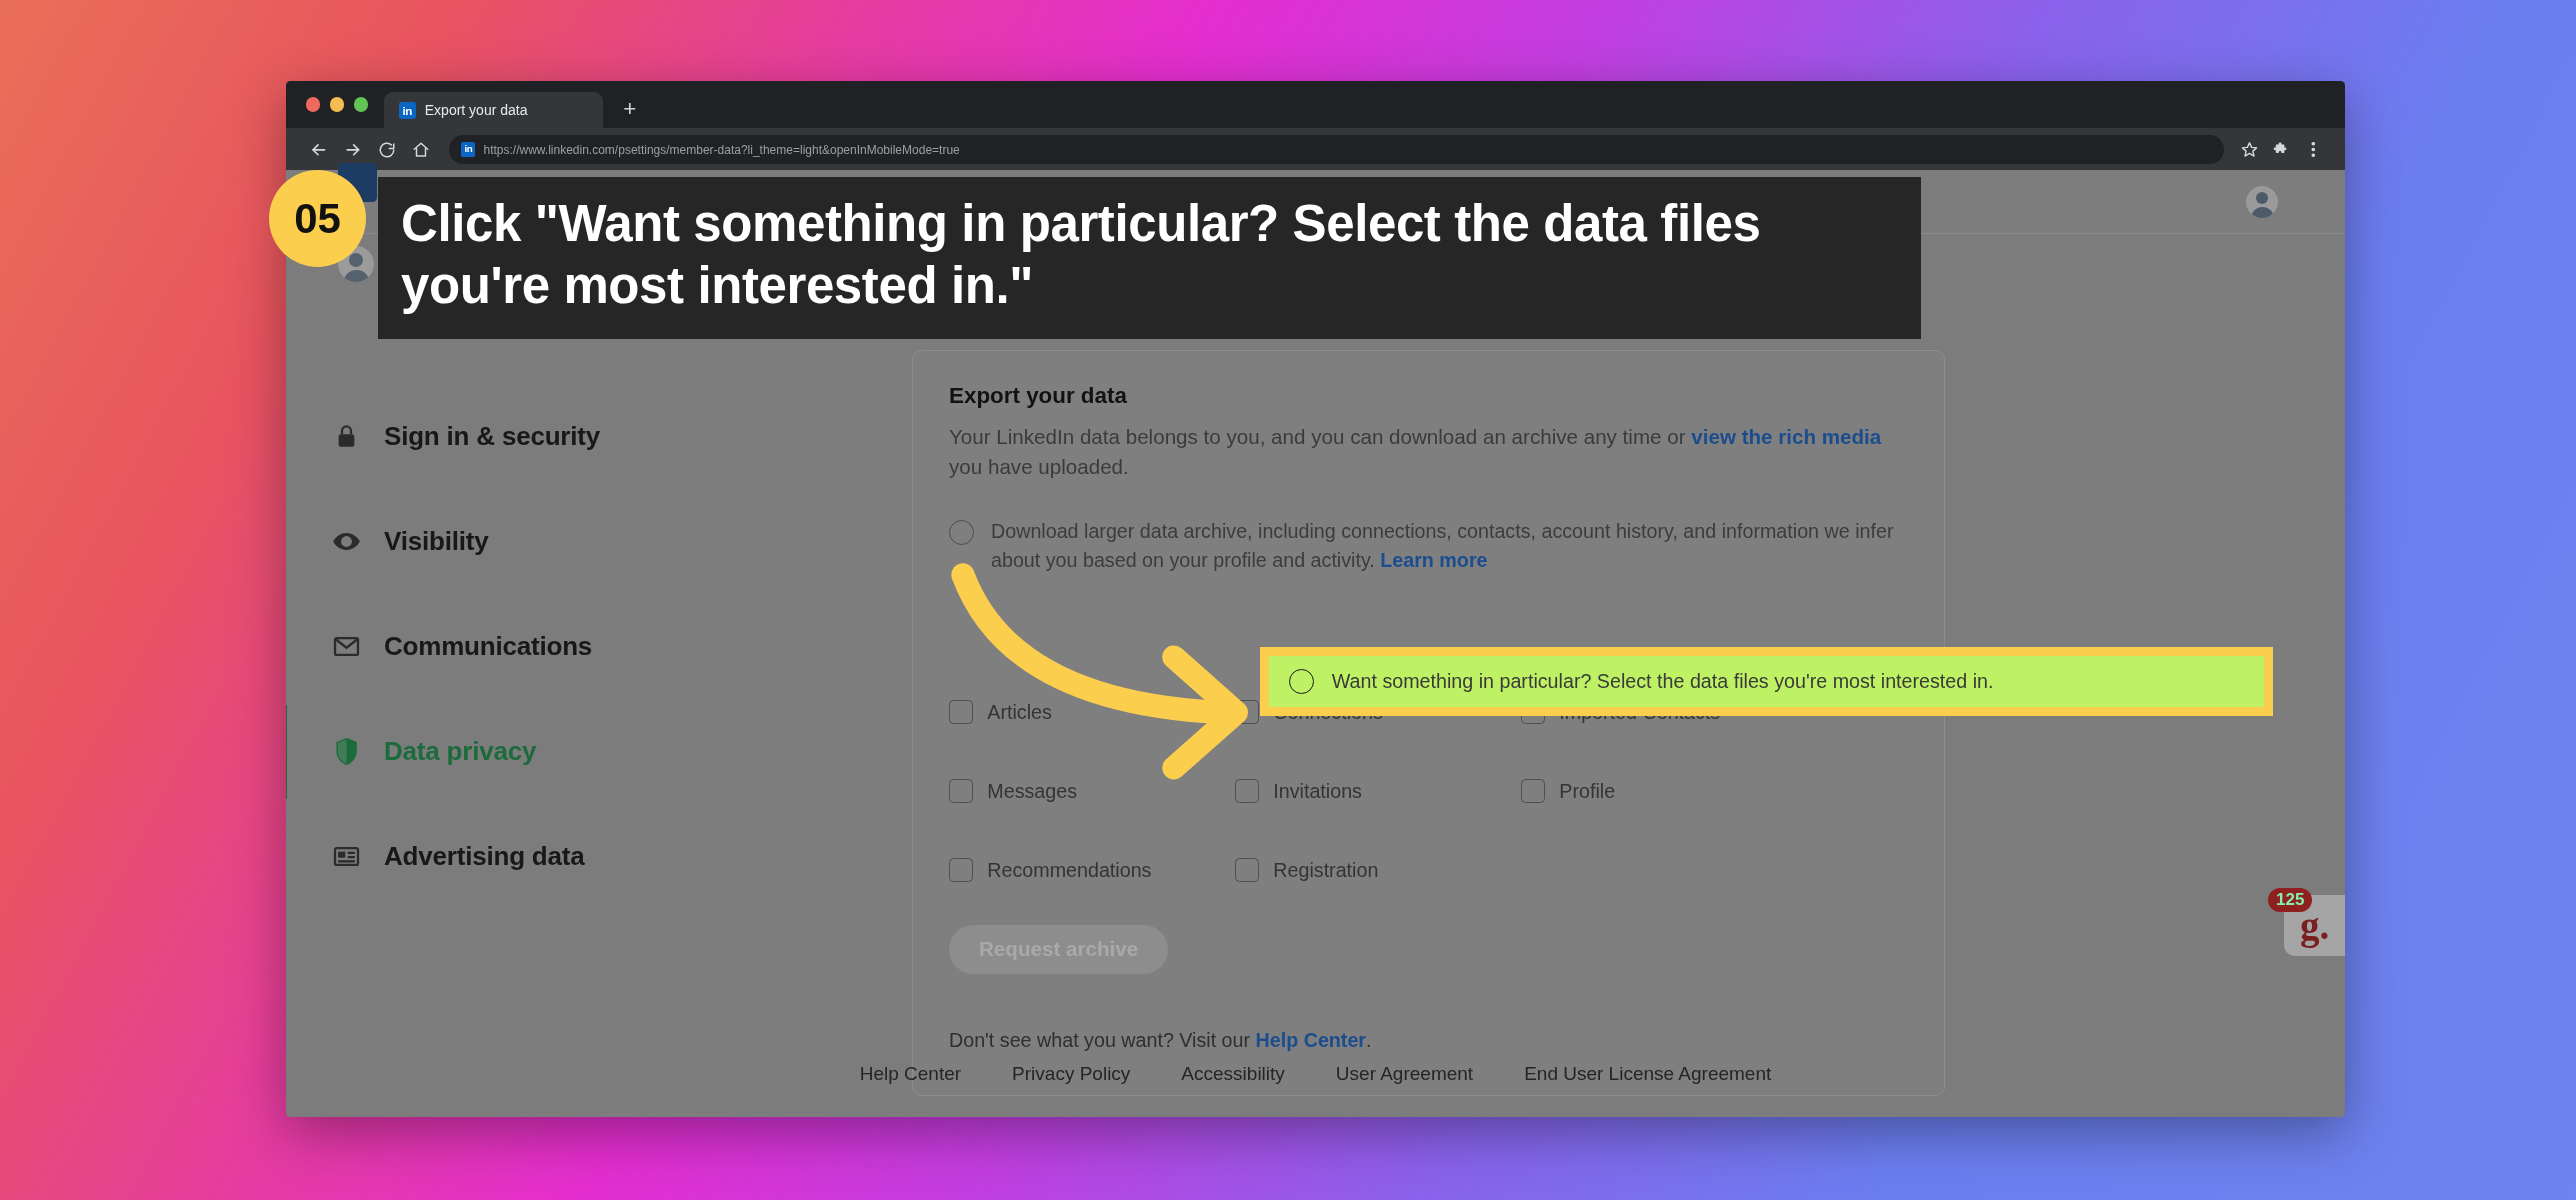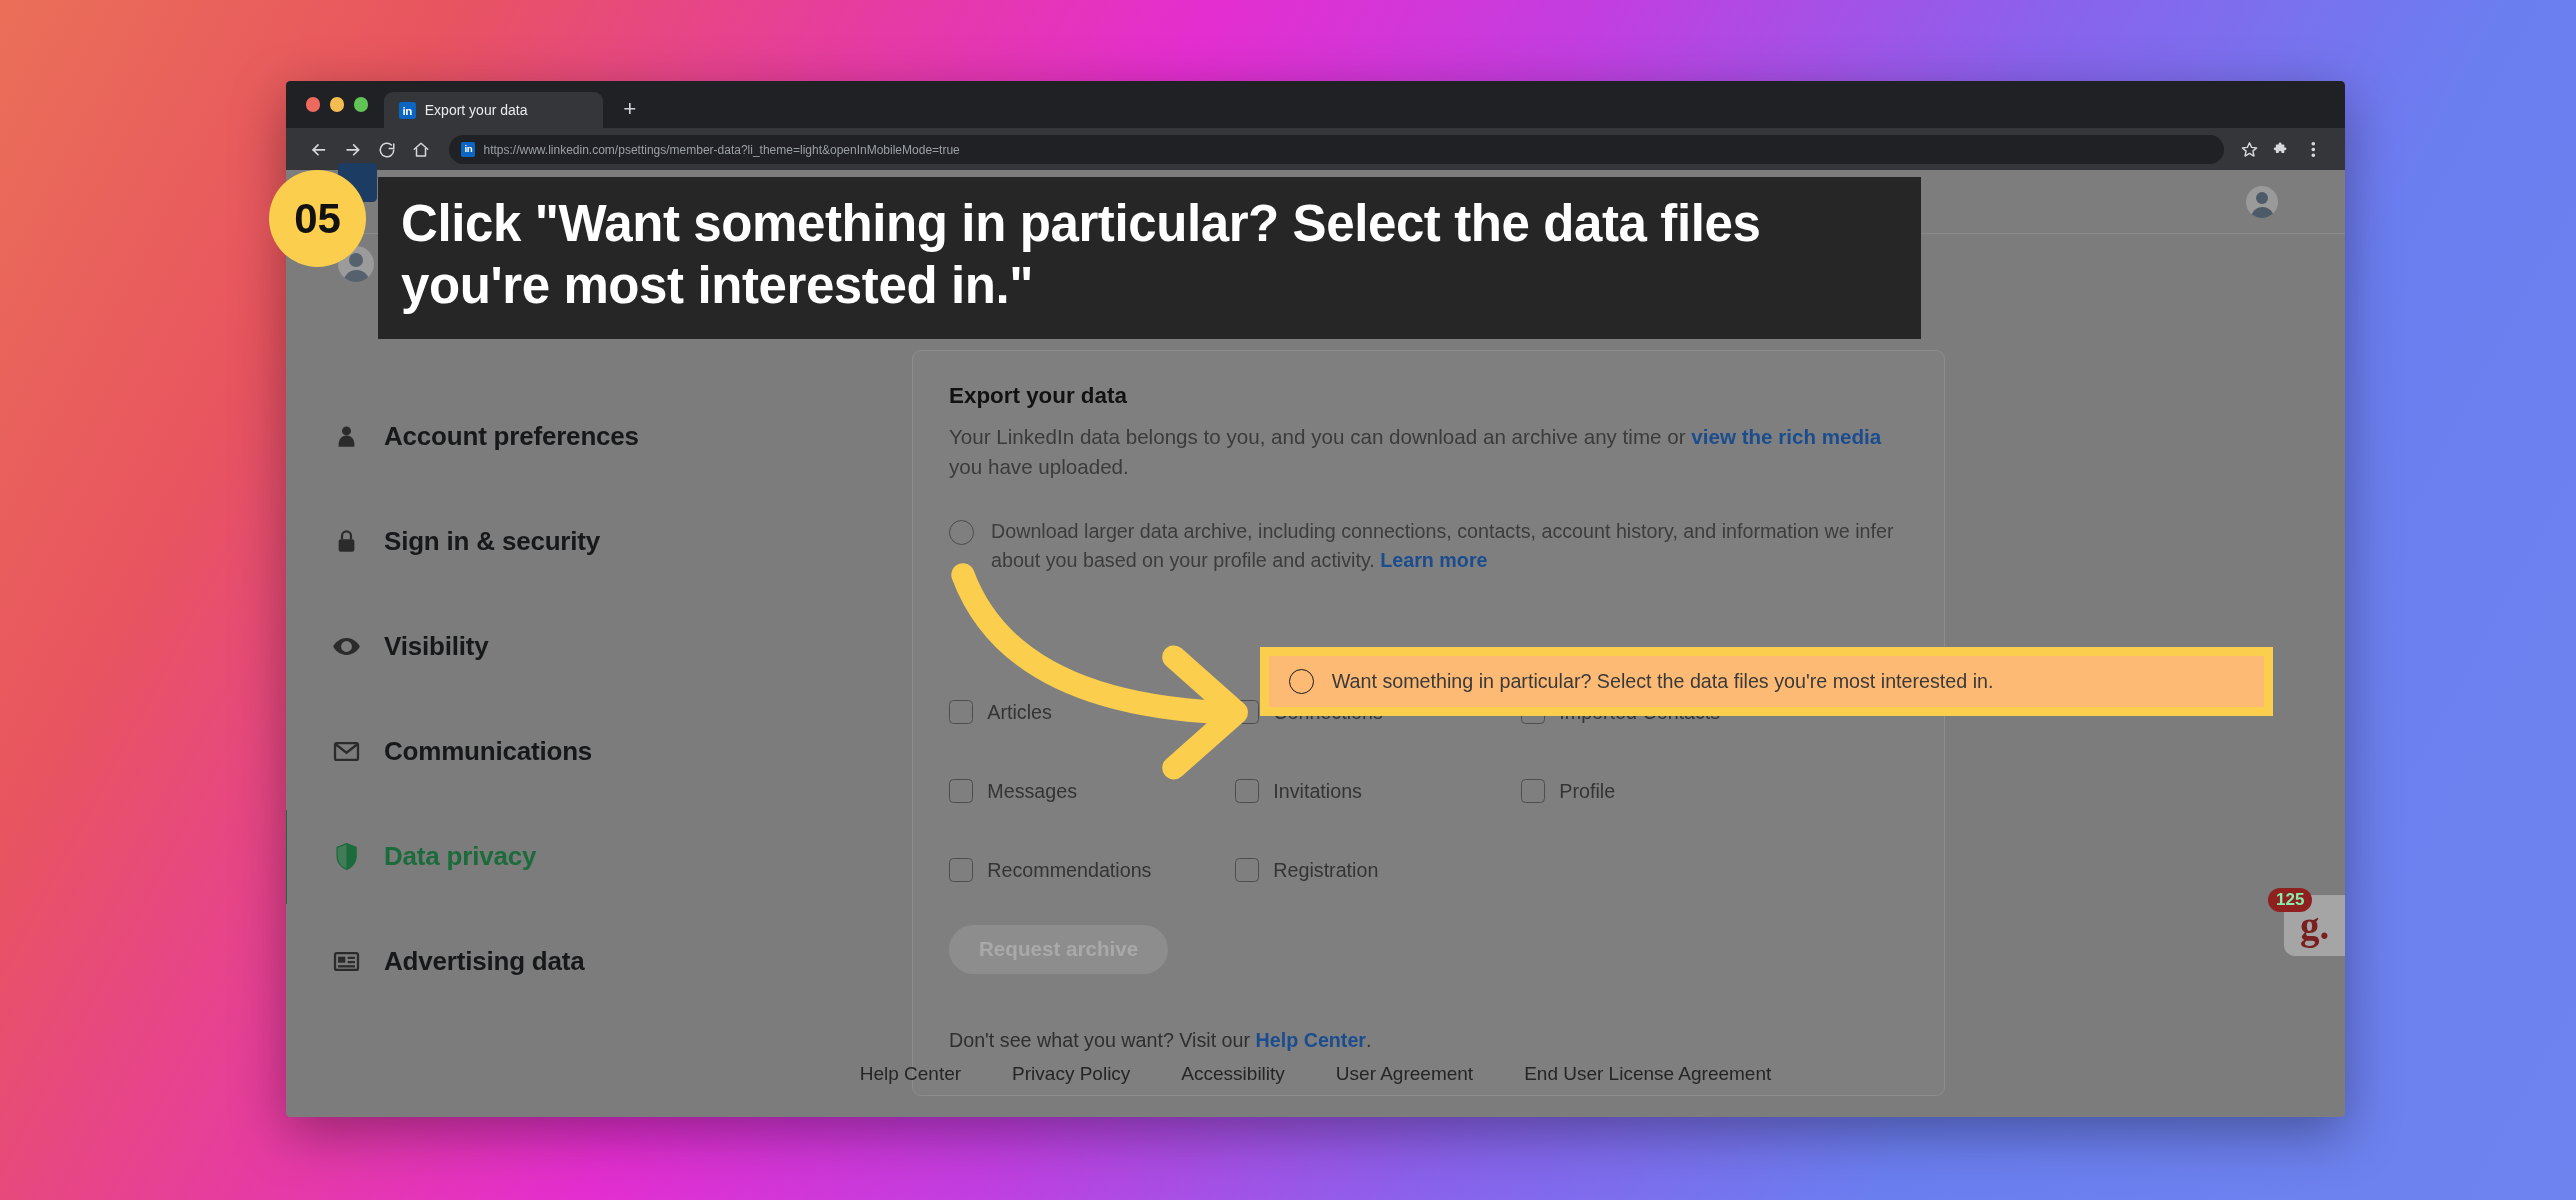--- a/index.html
+++ b/index.html
@@ -188,21 +188,21 @@
   .radio-label { font-size: 19.7px; color: #3c3c3c; line-height: 1.45; }
 
   
   .highlight-wrap {
     position: absolute; left: 974px; top: 477px;
     width: 1013px; height: 69px;
     background: #fbcf4d; padding: 9px;
     z-index: 40;
   }
   .highlight-inner {
-    width: 100%; height: 100%; background: #fdba74;
+    width: 100%; height: 100%; background: #bef264;
     display: flex; align-items: center; gap: 18px;
     padding-left: 19.7px;
   }
   .highlight-inner .radio { border-color:#1a1a1a; margin-top:0; }
   .highlight-inner .radio-label { color: #3a3a3a; font-size: 19.7px; }
 
   
   .cb-grid {
     display: grid;
     grid-template-columns: 286px 286px 286px;
@@ -352,29 +352,20 @@
 
     <div class="settings-title-row">
       <div class="settings-avatar"></div>
       <div class="settings-title">Settings</div>
     </div>
 
     <div class="li-body">
 
       <div class="sidebar">
 
-        <div class="side-item">
-          <span class="side-icon">
-            <svg width="27" height="27" viewBox="0 0 24 24" fill="#2b2b2b">
-                <circle cx="12" cy="7" r="4"></circle>
-                <path d="M5 21v-3a7 7 0 0 1 14 0v3z"></path>
-              </svg>
-          </span>
-          <span class="side-label">Account preferences</span>
-        </div>
 
         <div class="side-item">
           <span class="side-icon">
             <svg width="27" height="27" viewBox="0 0 24 24" fill="#2b2b2b">
                 <path d="M7 10V7a5 5 0 0 1 10 0v3h-2V7a3 3 0 0 0-6 0v3z"></path>
                 <rect x="5" y="10" width="14" height="11" rx="2"></rect>
               </svg>
           </span>
           <span class="side-label">Sign in &amp; security</span>
         </div>

